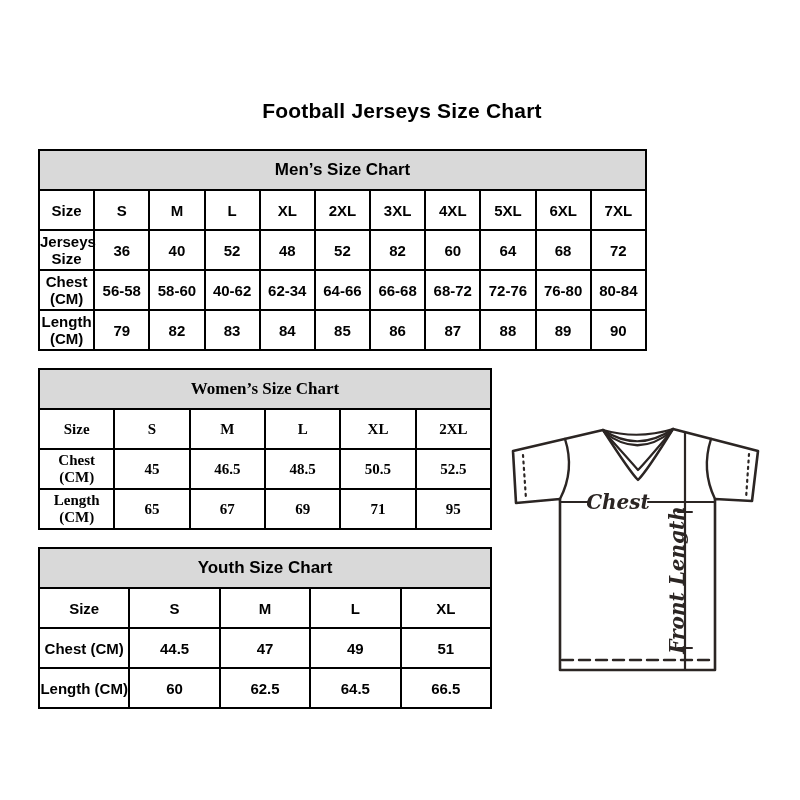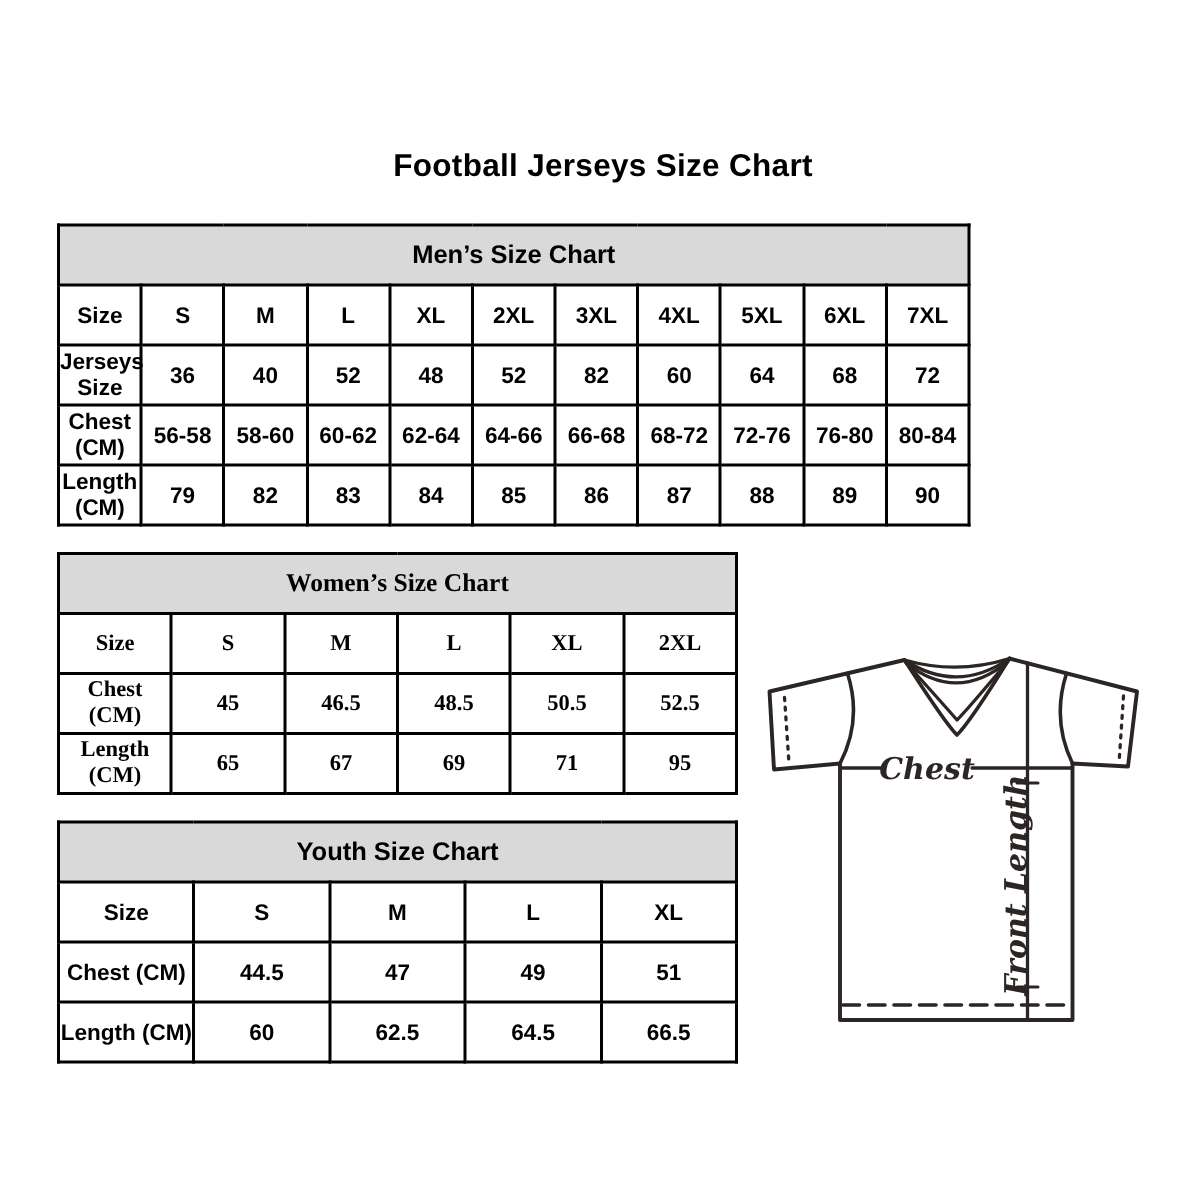--- a/index.html
+++ b/index.html
@@ -29,21 +29,21 @@
   table.size-table td { font-size: 15px; height: 40px; }
 
   #mens-table   { left: 38px; top: 149px; width: 609px; }
   #womens-table { left: 38px; top: 368px; width: 454px; font-family: Liberation Serif, serif; }
   #youth-table  { left: 38px; top: 547px; width: 454px; }
 
   #mens-table td:first-child   { width: 110px; }
   #womens-table td:first-child { width: 115px; }
   #youth-table td:first-child  { width: 115px; }
 
-  .jersey-wrap { position: absolute; left: 505px; top: 422px; width: 270px; height: 280px; }
+  .jersey-wrap { position: absolute; left: 505px; top: 412px; width: 270px; height: 280px; }
   .jersey-wrap svg { display: block; width: 270px; height: 280px; }
   .measure-text {
     font-family: "DejaVu Serif", serif; font-style: italic; font-weight: bold;
     font-size: 20px; fill: #2b2523;
   }
 </style>
 </head>
 <body>
 
 <div class="canvas">
@@ -80,22 +80,22 @@
           <td>82</td>
           <td>60</td>
           <td>64</td>
           <td>68</td>
           <td>72</td>
         </tr>
         <tr>
           <td>Chest (CM)</td>
           <td>56-58</td>
           <td>58-60</td>
-          <td>60-62</td>
-          <td>62-64</td>
+          <td>40-62</td>
+          <td>62-34</td>
           <td>64-66</td>
           <td>66-68</td>
           <td>68-72</td>
           <td>72-76</td>
           <td>76-80</td>
           <td>80-84</td>
         </tr>
         <tr>
           <td>Length (CM)</td>
           <td>79</td>

